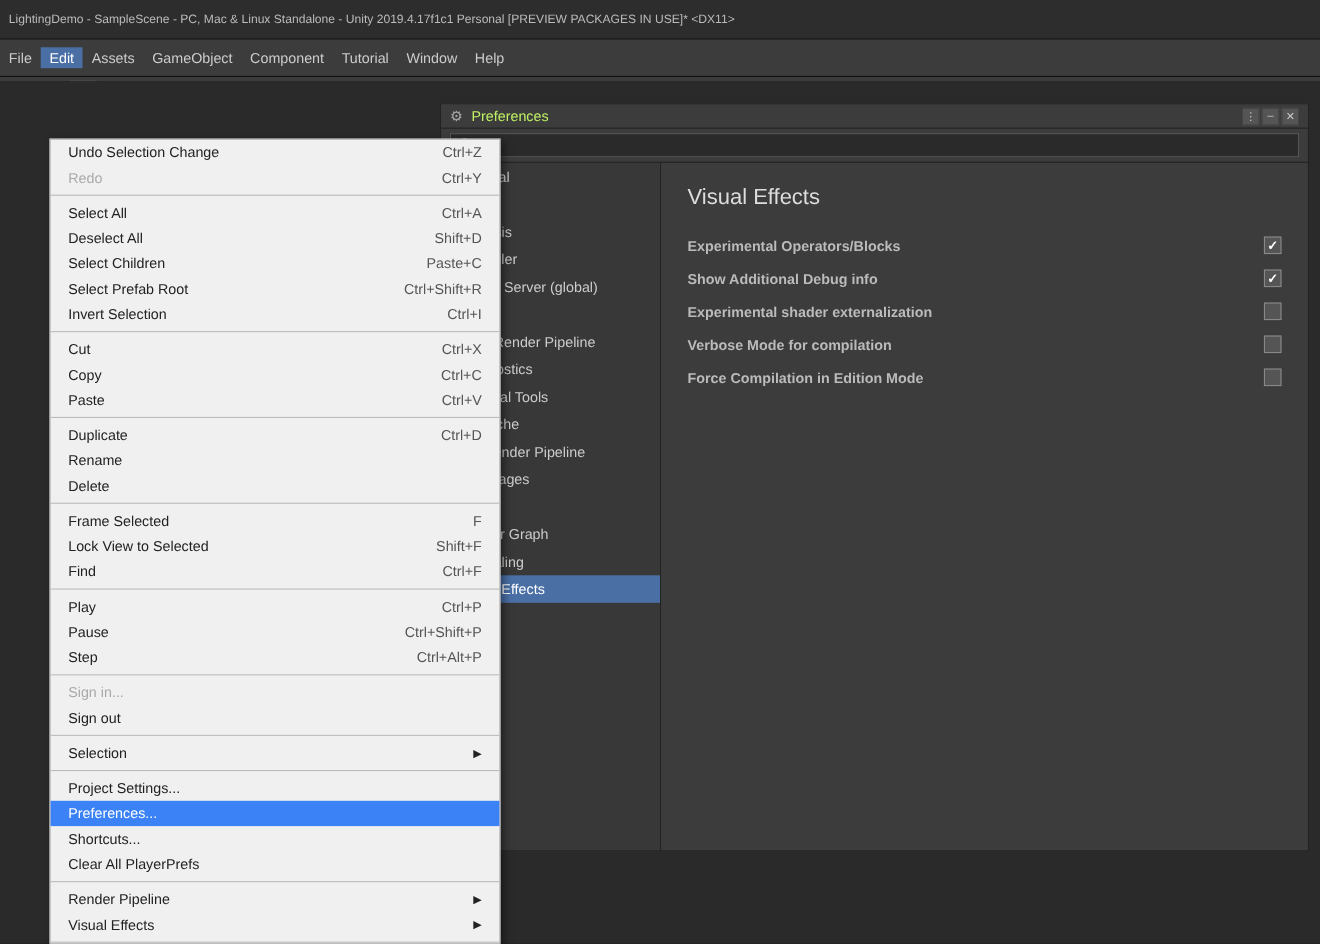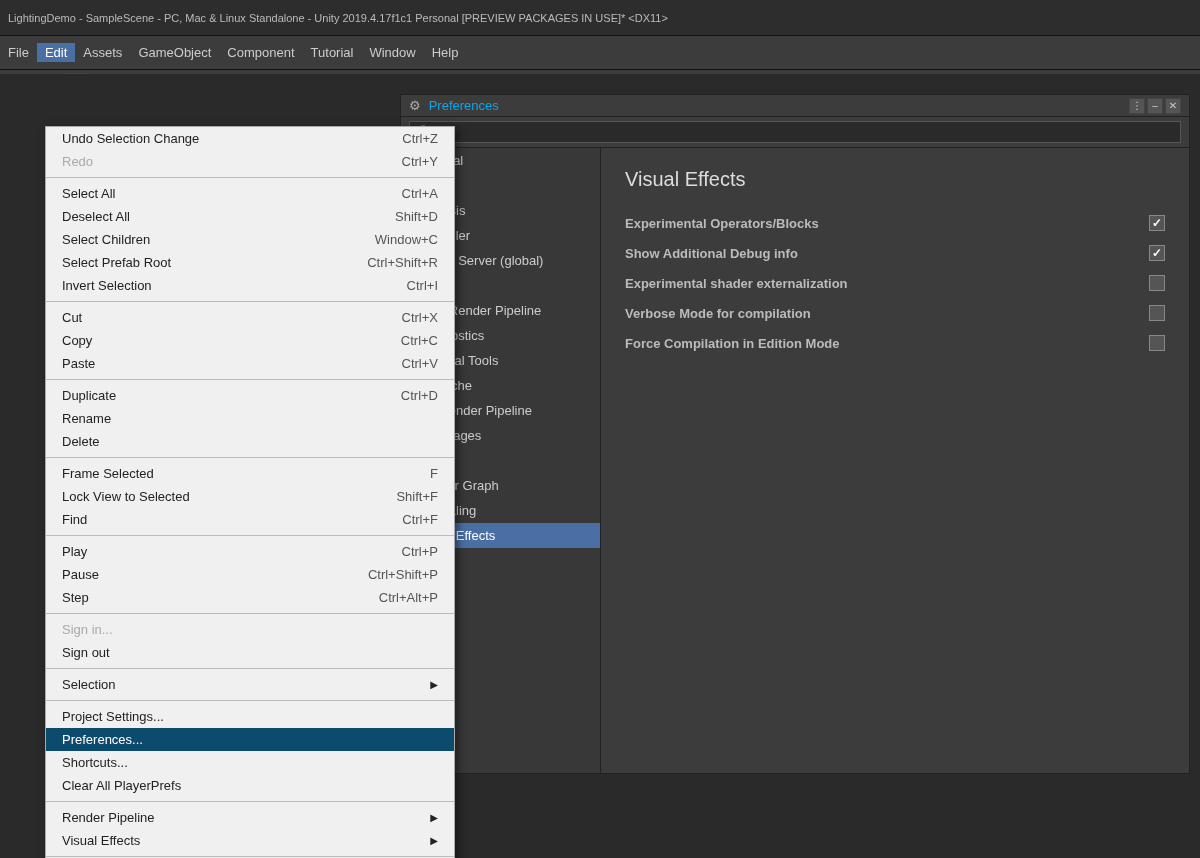--- a/index.html
+++ b/index.html
@@ -99,21 +99,21 @@
       border-bottom: 1px solid #222;
       gap: 4px;
     }
     #pref-titlebar .gear-icon {
       color: #aaa;
       font-size: 13px;
       margin-right: 4px;
     }
     #pref-title-text {
       flex: 1;
-      color: #0ea5e9;
+      color: #bef264;
       font-size: 13px;
     }
     .pref-window-btn {
       width: 16px; height: 16px;
       background: #555;
       border: 1px solid #444;
       color: #ccc;
       font-size: 10px;
       display: flex; align-items: center; justify-content: center;
       cursor: pointer;
@@ -204,21 +204,21 @@
     }
     .dd-item {
       display: flex;
       align-items: center;
       padding: 4px 16px 4px 16px;
       font-size: 13px;
       color: #222;
       cursor: pointer;
       position: relative;
     }
-    .dd-item.active-item { background: #0c4a6e; color: #fff; }
+    .dd-item.active-item { background: #3b82f6; color: #fff; }
     .dd-item.disabled { color: #aaa; cursor: default; }
     .dd-shortcut {
       margin-left: auto;
       font-size: 13px;
       color: #555;
     }
     .dd-separator {
       height: 1px;
       background: #bbb;
       margin: 4px 0;
@@ -333,21 +333,21 @@
       <div class="dd-item">
         <span>Select All</span>
         <span class="dd-shortcut">Ctrl+A</span>
       </div>
       <div class="dd-item">
         <span>Deselect All</span>
         <span class="dd-shortcut">Shift+D</span>
       </div>
       <div class="dd-item">
         <span>Select Children</span>
-        <span class="dd-shortcut">Window+C</span>
+        <span class="dd-shortcut">Paste+C</span>
       </div>
       <div class="dd-item">
         <span>Select Prefab Root</span>
         <span class="dd-shortcut">Ctrl+Shift+R</span>
       </div>
       <div class="dd-item">
         <span>Invert Selection</span>
         <span class="dd-shortcut">Ctrl+I</span>
       </div>
       <div class="dd-separator"></div>

